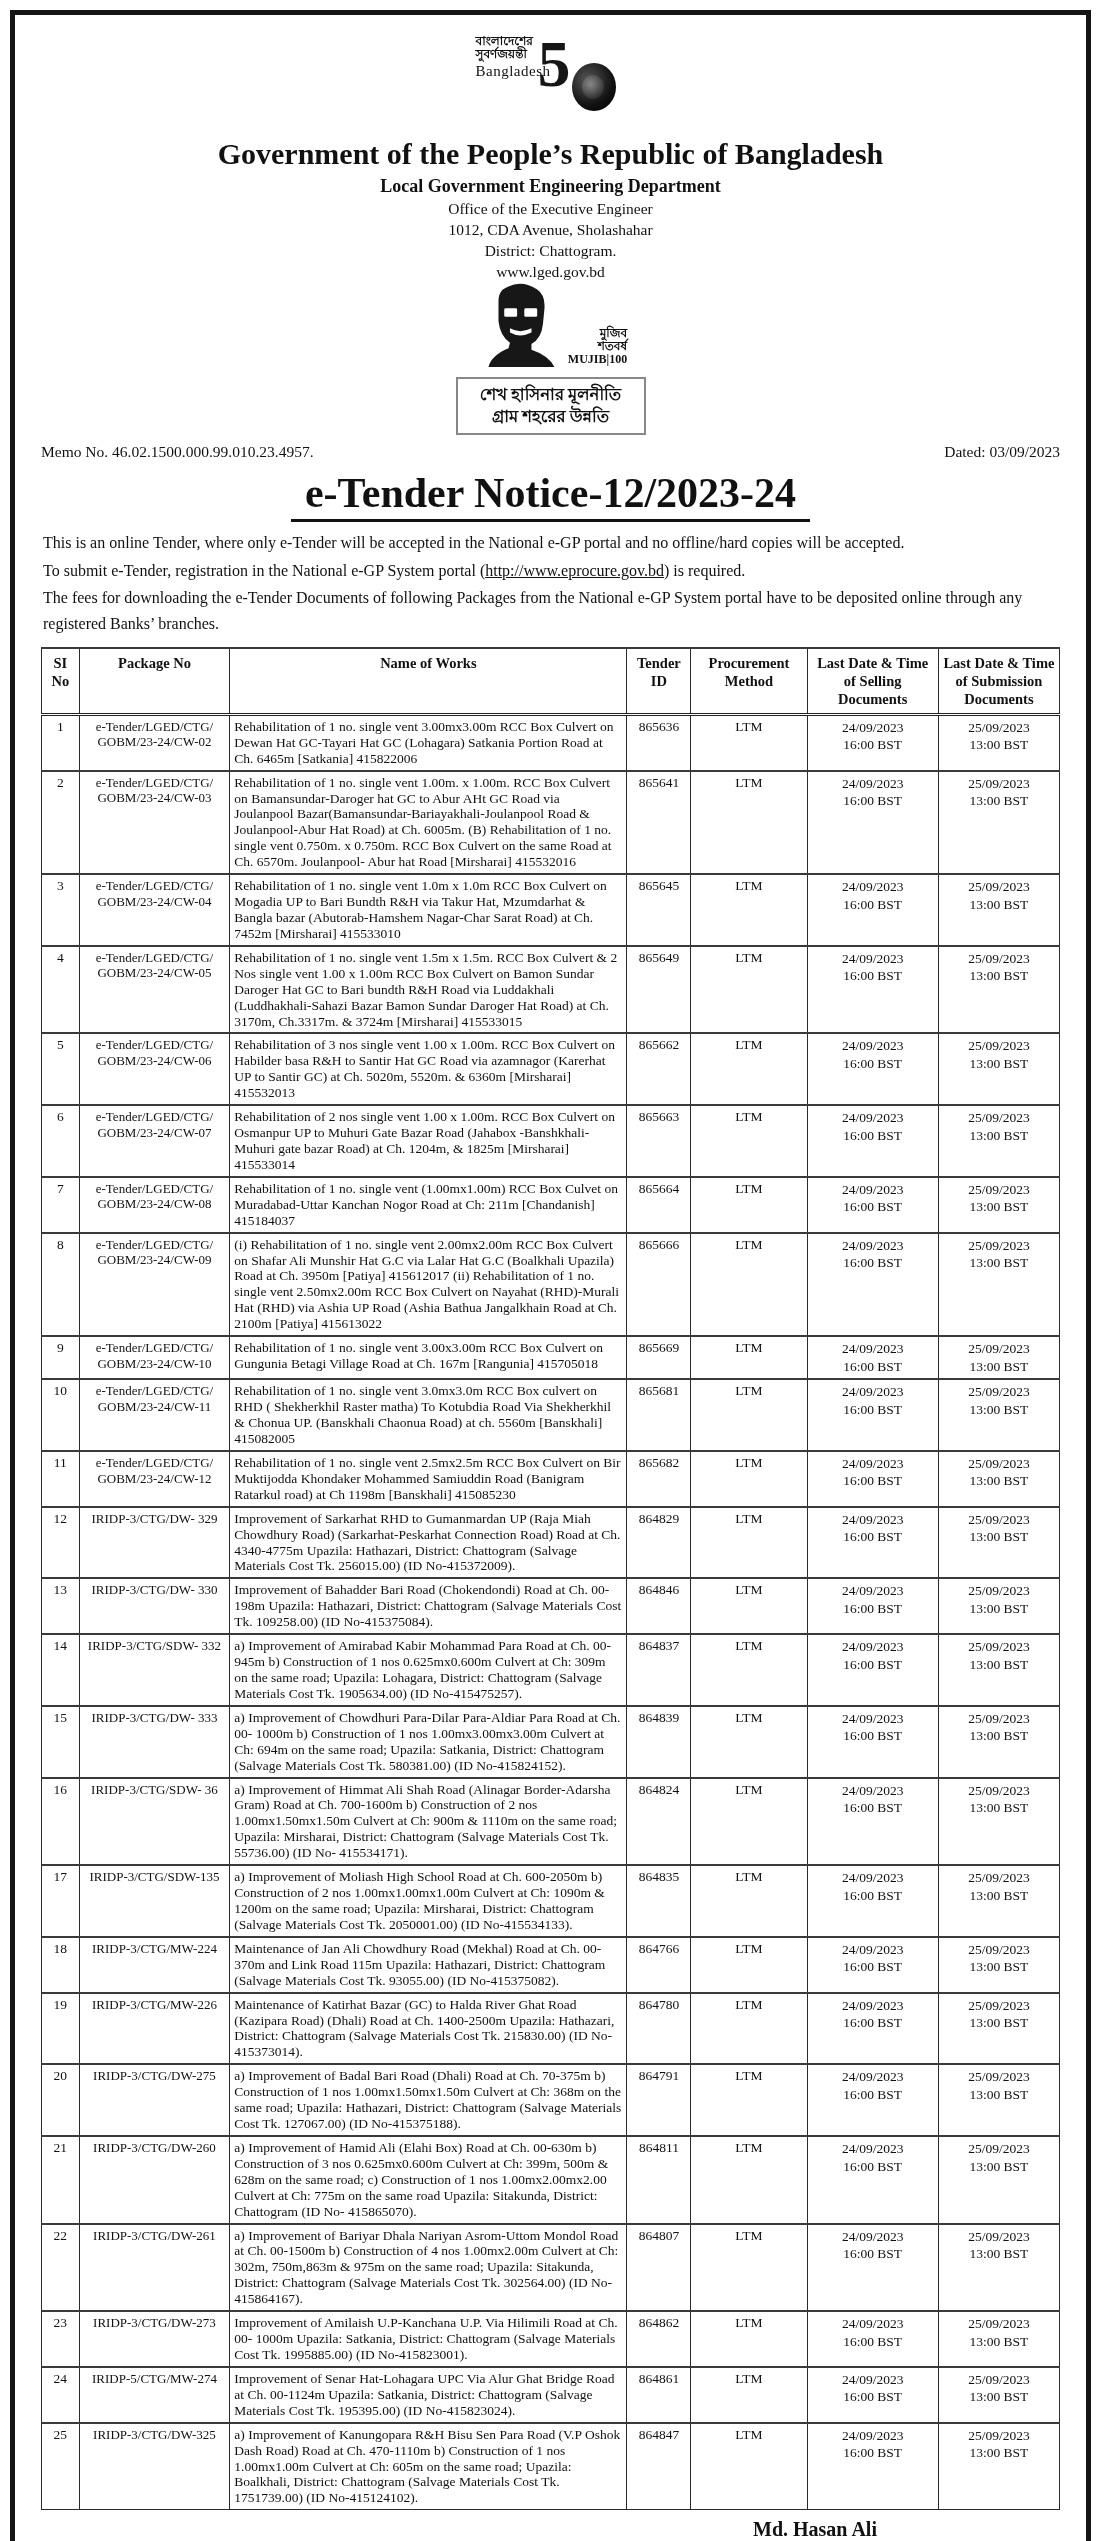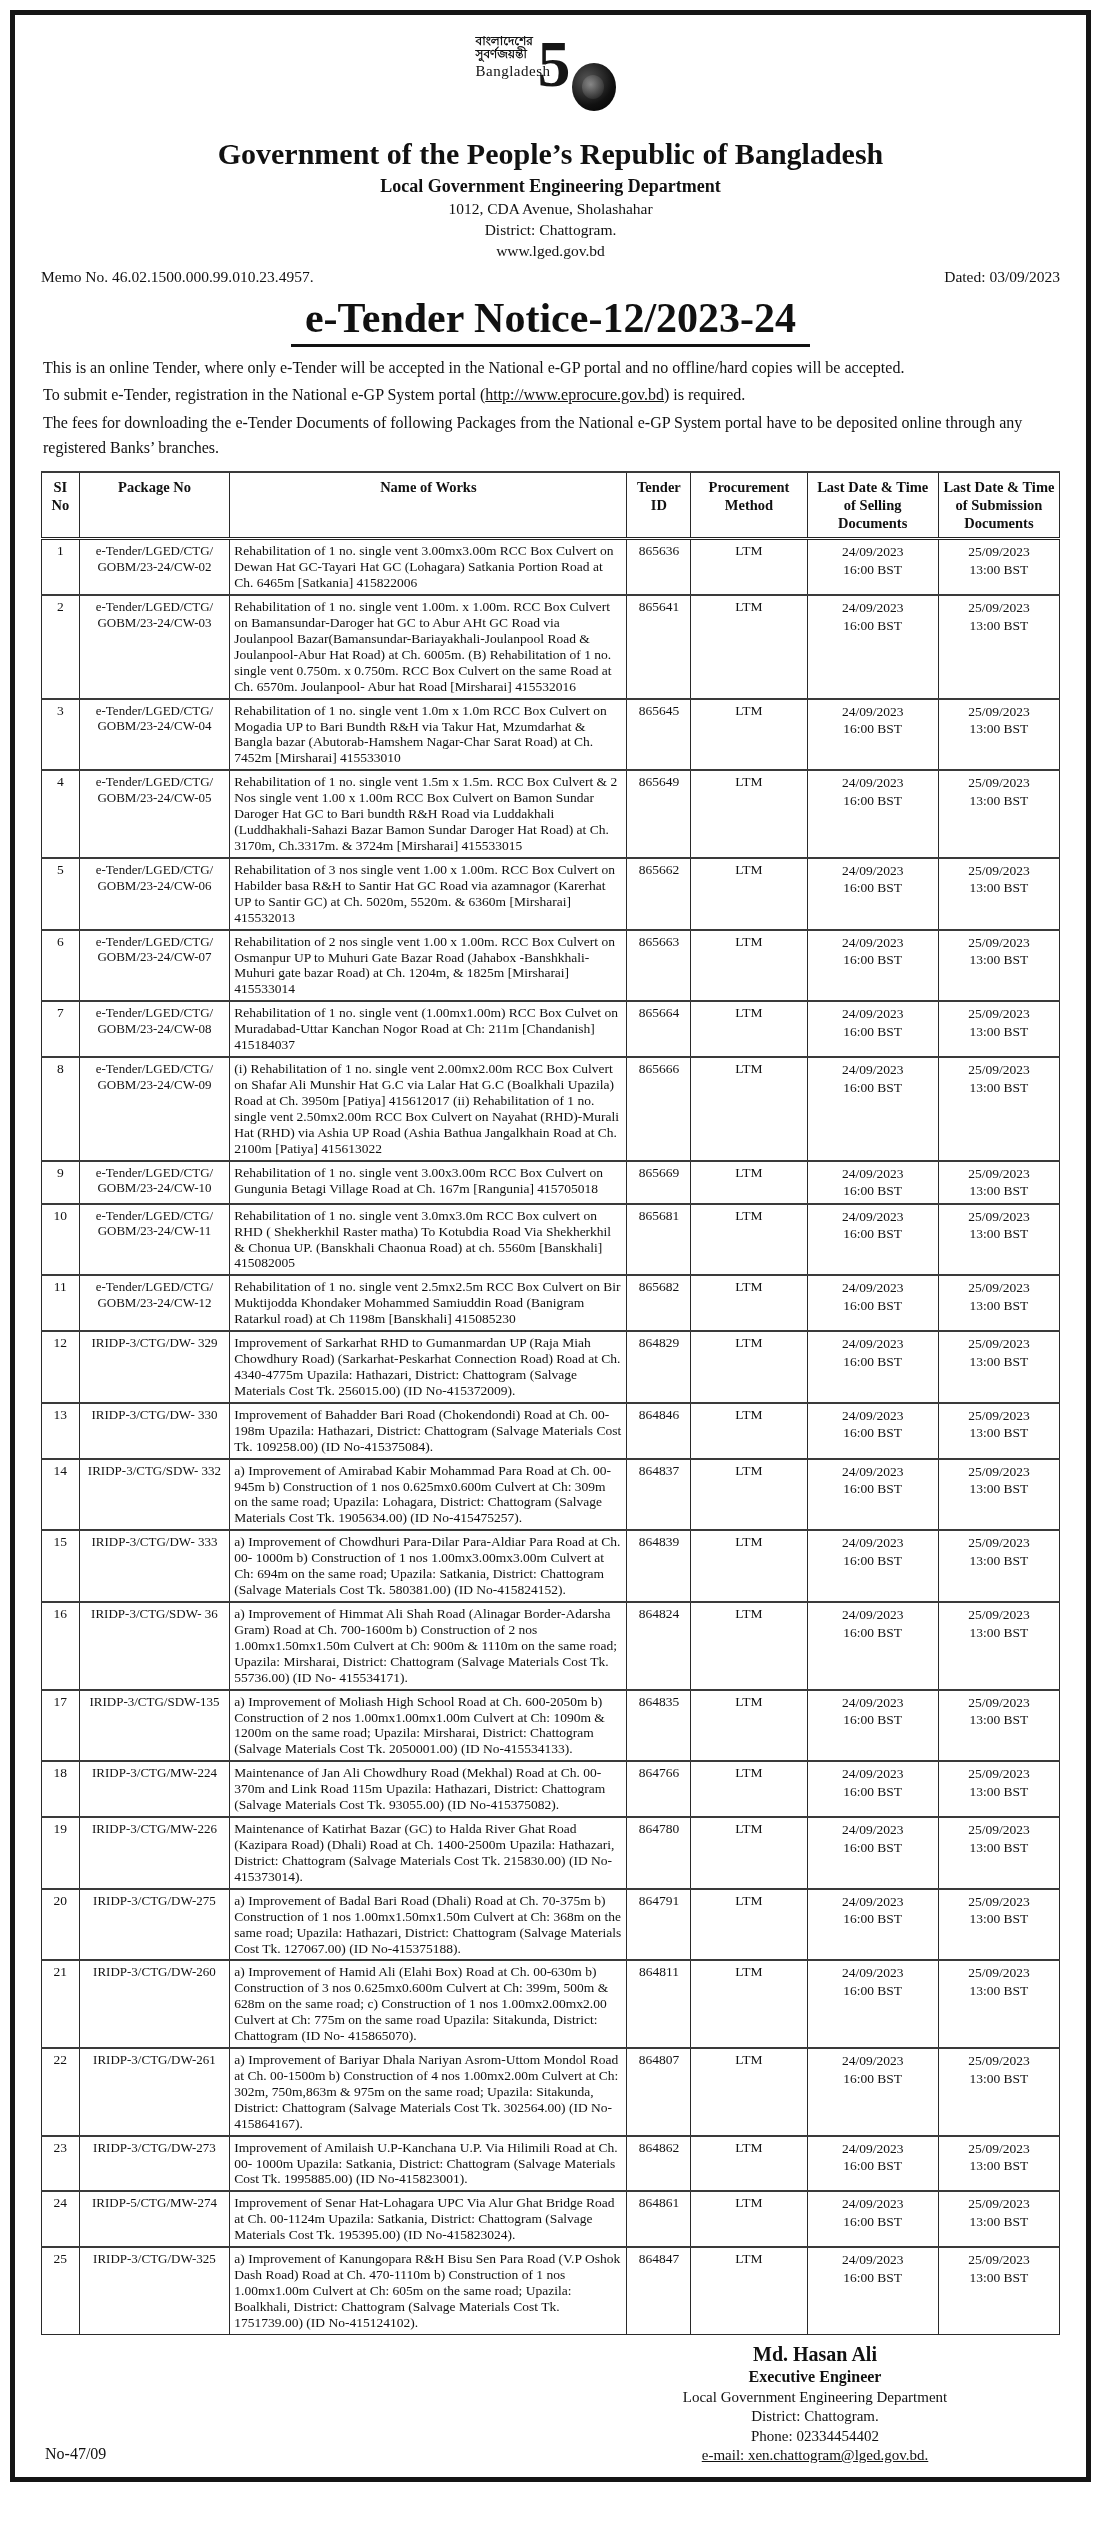--- a/index.html
+++ b/index.html
@@ -94,25 +94,47 @@
         <div class="en">Bangladesh</div>
         <div class="five">5</div>
         <div class="disc"></div>
         <div class="disc-inner"></div>
       </div>
     </div>
 
     <div class="hdr-center">
       <div class="gov-title">Government of the People’s Republic of Bangladesh</div>
       <div class="dept">Local Government Engineering Department</div>
+      <div class="office">Office of the Executive Engineer</div>
       <div class="address">1012, CDA Avenue, Sholashahar</div>
       <div class="district">District: Chattogram.</div>
       <div class="website">www.lged.gov.bd</div>
     </div>
 
+    <div class="hdr-right">
+      <div class="mujib">
+        <div class="mujib-row">
+          <svg class="mujib-portrait" viewBox="0 0 64 60" xmlns="http://www.w3.org/2000/svg">
+            <path d="M20 6 Q32 -2 44 6 Q50 10 49 20 L48 30 Q47 40 40 44 L40 48 Q52 52 56 60 L10 60 Q12 52 24 47 L25 43 Q18 38 17 28 L17 14 Q17 9 20 6 Z" fill="#171717"></path>
+            <rect x="20" y="18" width="11" height="8" rx="2" fill="#fff" stroke="#171717" stroke-width="2"></rect>
+            <rect x="34" y="18" width="11" height="8" rx="2" fill="#fff" stroke="#171717" stroke-width="2"></rect>
+            <path d="M25 33 Q32 37 40 33 L40 36 Q32 40 25 36 Z" fill="#fff"></path>
+          </svg>
+          <div class="mujib-caption">
+            <div>মুজিব</div>
+            <div>শতবর্ষ</div>
+            <div>MUJIB|100</div>
+          </div>
+        </div>
+      </div>
+      <div class="motto-box">
+        <div>শেখ হাসিনার মূলনীতি</div>
+        <div>গ্রাম শহরের উন্নতি</div>
+      </div>
+    </div>
   </div>
 
   <div class="memo-row">
     <span>Memo No. 46.02.1500.000.99.010.23.4957.</span>
     <span>Dated: 03/09/2023</span>
   </div>
 
   <div class="title-wrap">
     <div class="main-title">e-Tender Notice-12/2023-24</div>
   </div>

